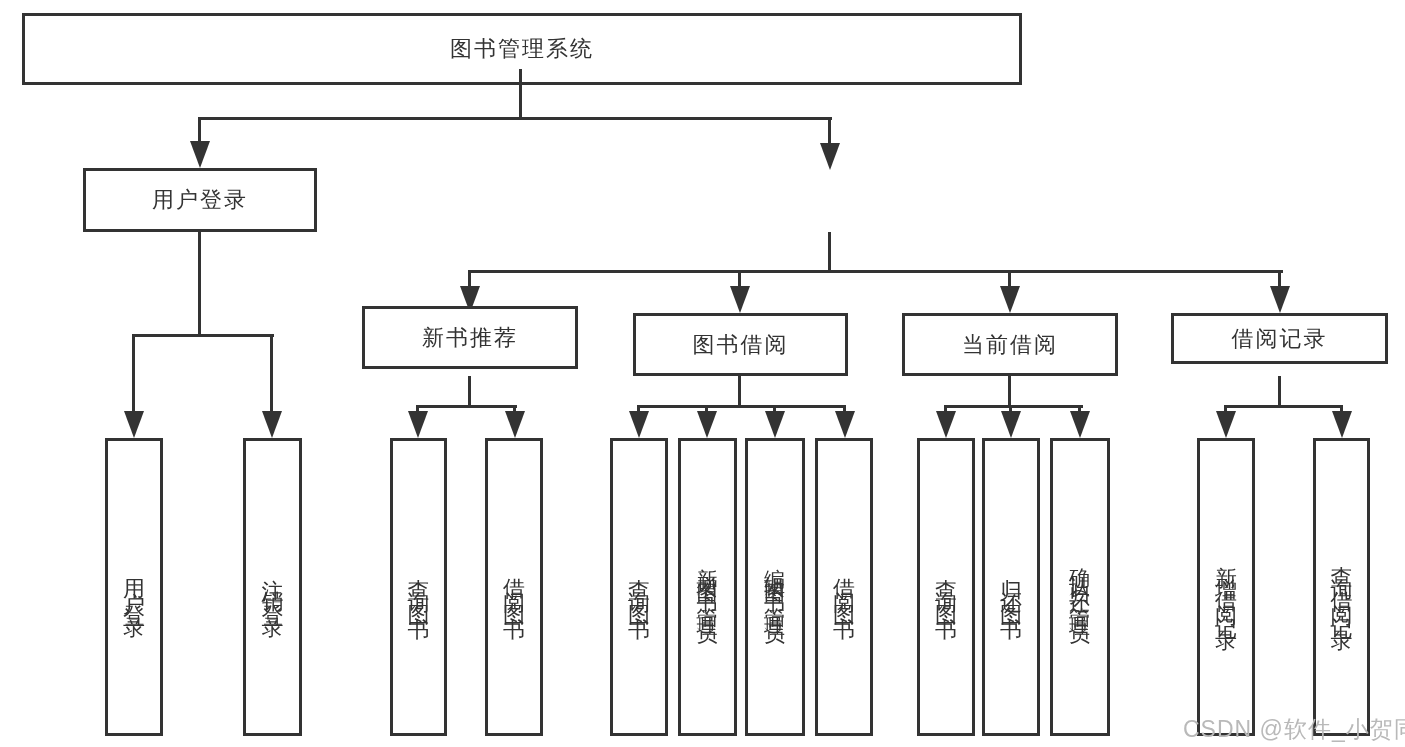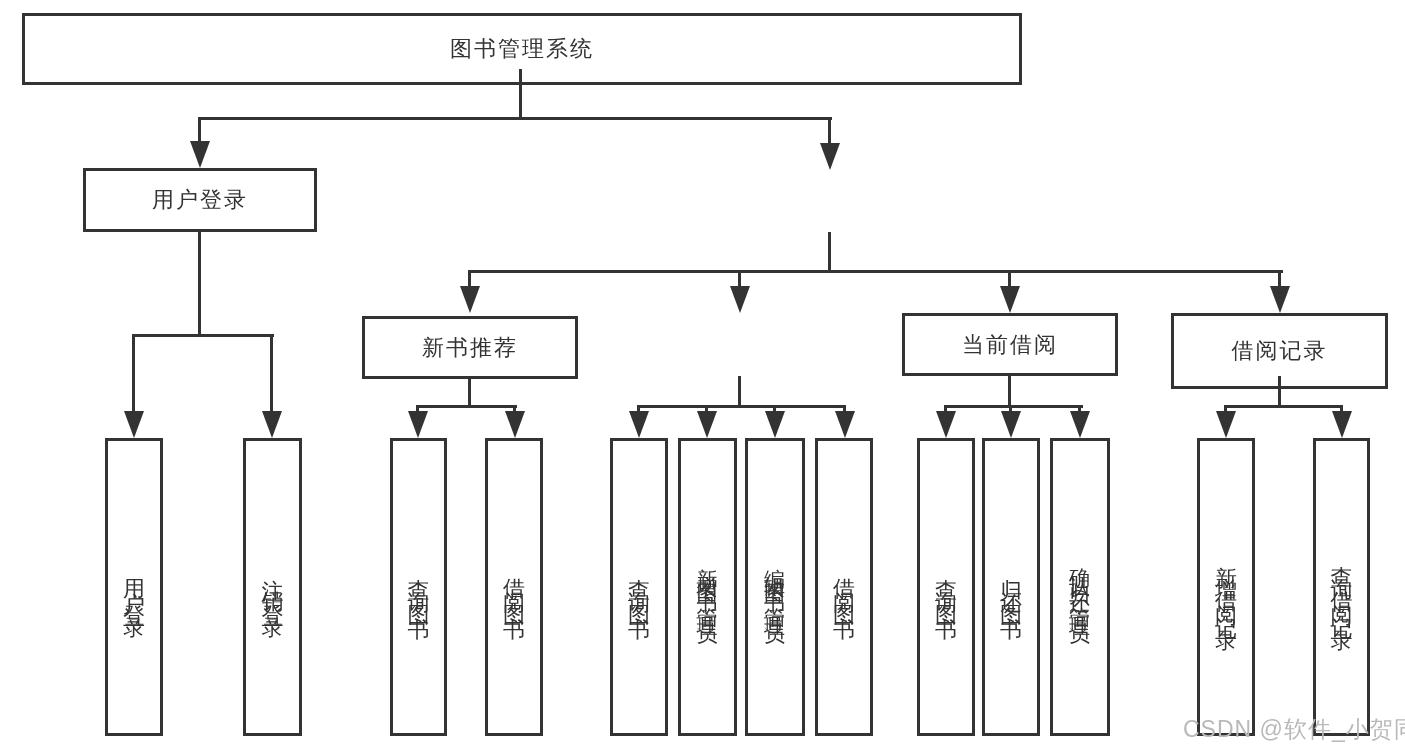--- a/index.html
+++ b/index.html
@@ -74,27 +74,30 @@
   <div class="hline" style="left:468px;top:270px;width:815px;"></div>
   <div class="vline" style="left:468px;top:270px;height:17px;"></div>
   <div class="arrow" style="left:460px;top:286px;"></div>
   <div class="vline" style="left:738px;top:270px;height:17px;"></div>
   <div class="arrow" style="left:730px;top:286px;"></div>
   <div class="vline" style="left:1008px;top:270px;height:17px;"></div>
   <div class="arrow" style="left:1000px;top:286px;"></div>
   <div class="vline" style="left:1278px;top:270px;height:17px;"></div>
   <div class="arrow" style="left:1270px;top:286px;"></div>
 
-  <div class="node" style="left:362px;top:316px;width:216px;height:63px;">
+  <div class="node" style="left:362px;top:306px;width:216px;height:63px;">
     <span>新书推荐</span>
+  </div>
+  <div class="node" style="left:633px;top:313px;width:215px;height:63px;">
+    <span>图书借阅</span>
   </div>
   <div class="node" style="left:902px;top:313px;width:216px;height:63px;">
     <span>当前借阅</span>
   </div>
-  <div class="node" style="left:1171px;top:313px;width:217px;height:76px;">
+  <div class="node" style="left:1171px;top:313px;width:217px;height:51px;">
     <span>借阅记录</span>
   </div>
 
   <div class="vline" style="left:468px;top:376px;height:32px;"></div>
   <div class="hline" style="left:416px;top:405px;width:101px;"></div>
   <div class="vline leaf-stem" style="left:416px;"></div>
   <div class="arrow leaf-arrow" style="left:408px;"></div>
   <div class="vline leaf-stem" style="left:513px;"></div>
   <div class="arrow leaf-arrow" style="left:505px;"></div>
 

